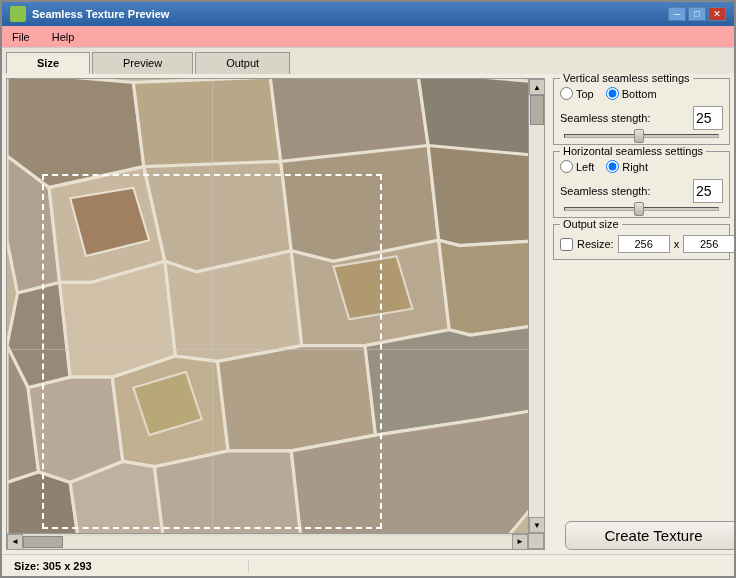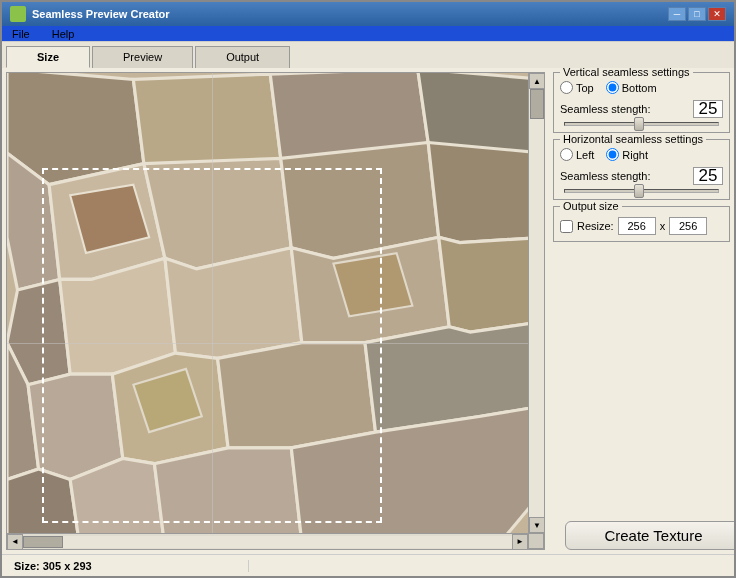--- a/index.html
+++ b/index.html
@@ -55,26 +55,26 @@
       border: 1px solid #5580b0;
       color: white;
       font-size: 9px;
       display: flex;
       align-items: center;
       justify-content: center;
       cursor: pointer;
     }
     .title-btn.close { background: #c0392b; }
     .menu-bar {
-      background: #1d4ed8;
+      background: #fca5a5;
       border-bottom: 1px solid #ccc;
       padding: 2px 4px;
       display: flex;
       gap: 10px;
-      height: 16px;
+      height: 22px;
       align-items: center;
       flex-shrink: 0;
     }
     .menu-item {
       padding: 2px 6px;
       cursor: pointer;
       font-size: 11px;
     }
     .tabs {
       display: flex;
@@ -248,25 +248,24 @@
     }
     .stength-row {
       display: flex;
       align-items: center;
       gap: 4px;
       margin-bottom: 4px;
     }
     .strength-label { flex: 1; font-size: 11px; }
     .strength-value {
       width: 30px;
-      height: 18px;
+      height: 24px;
       border: 1px solid #999;
       background: white;
-      text-align: center;
-      font-size: 17px;
+      font-size: 14px;
       padding: 1px 2px;
     }
     .slider-container {
       padding: 0 4px;
     }
     .slider {
       width: 100%;
       height: 4px;
       background: #d0ccc0;
       border: 1px inset #aaa;
@@ -283,21 +282,21 @@
       left: 45%;
       cursor: pointer;
     }
     .output-row {
       display: flex;
       align-items: center;
       gap: 4px;
       margin-top: 2px;
     }
     .output-value {
-      width: 38px;
+      width: 52px;
       height: 18px;
       border: 1px solid #999;
       background: white;
       text-align: center;
       font-size: 11px;
       padding: 1px 2px;
     }
     .create-btn {
       width: 100%;
       padding: 5px 8px;
@@ -342,21 +341,21 @@
     }
   </style>
 </head>
 <body>
 
 <div class="window">
 
   <div class="title-bar">
     <div class="title-bar-left">
       <div class="title-icon"></div>
-      <span class="title-text">Seamless Preview Creator</span>
+      <span class="title-text">Seamless Texture Preview</span>
     </div>
     <div class="title-controls">
       <div class="title-btn">─</div>
       <div class="title-btn">□</div>
       <div class="title-btn close">✕</div>
     </div>
   </div>
 
   <div class="menu-bar">
     <div class="menu-item">File</div>

